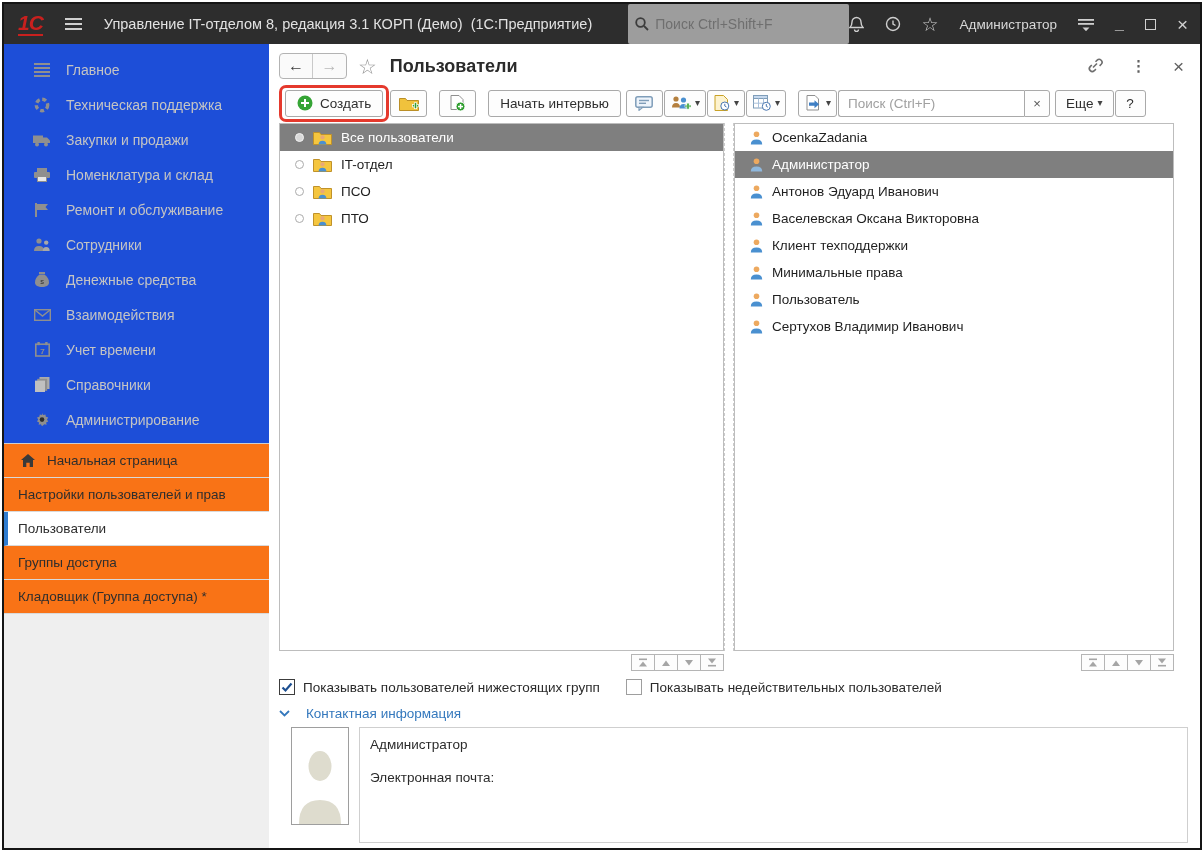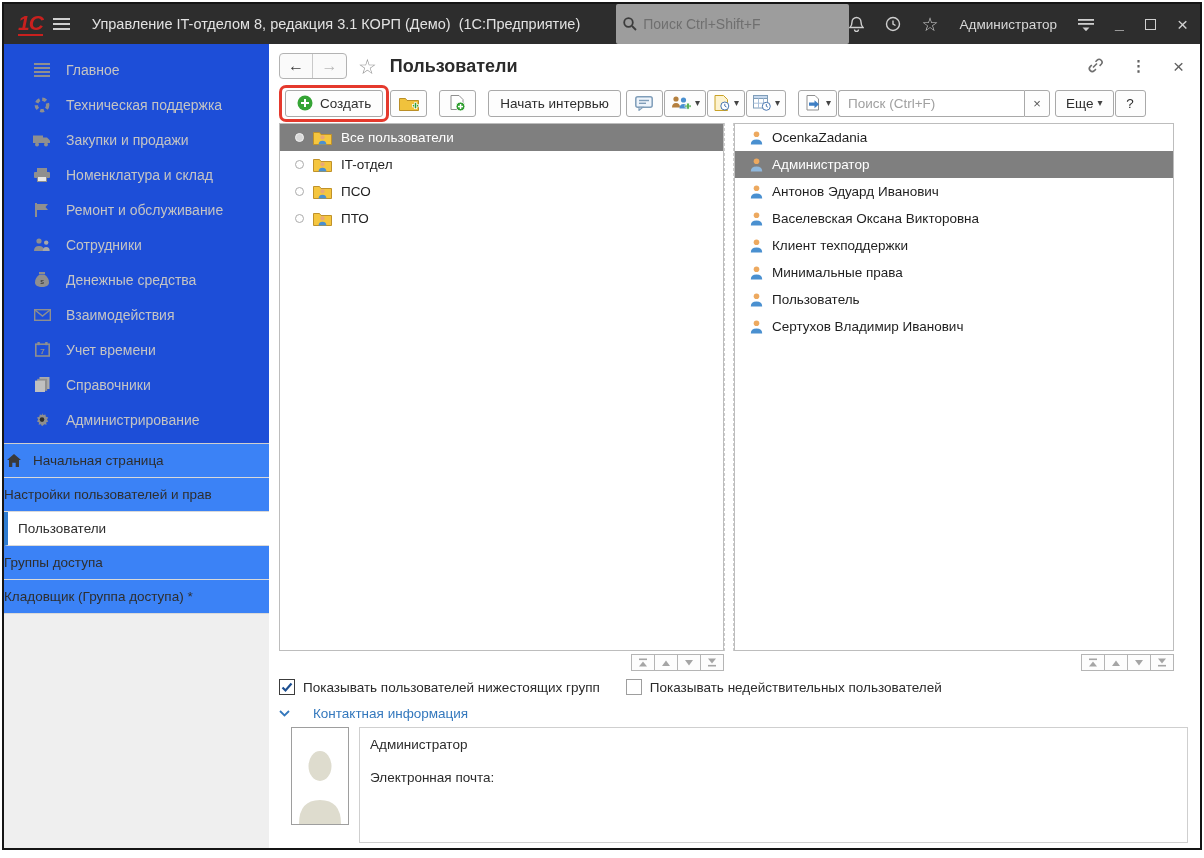--- a/index.html
+++ b/index.html
@@ -6,21 +6,21 @@
   html,body { background:#fff; }
   body { font-family: "Liberation Sans", sans-serif; padding: 2px; }
 
   .window { width: 1200px; height: 848px; border: 2px solid #151515; background:#fff;
             display:flex; flex-direction:column; overflow:hidden; }
 
   
   .titlebar { flex:0 0 34px; background:#2d2d2d; display:flex; align-items:center;
               padding:0 12px 0 14px; color:#d8d8d8; font-size:14px; }
   .logo { color:#c8201e; font-weight:bold; font-style:italic; font-size:21px; letter-spacing:-1px;
-          margin-right:10px; border-bottom:2px solid #c8201e; line-height:1; padding-bottom:1px;}
+          margin-right:22px; border-bottom:2px solid #c8201e; line-height:1; padding-bottom:1px;}
   .hamburger { display:flex; flex-direction:column; gap:3px; margin-right:22px; cursor:pointer;}
   .hamburger span { width:17px; height:2px; background:#cfcfcf; }
   .tb-title { color:#e2e2e2; font-size:14.5px; white-space:pre; }
   .tb-search { margin-left:36px; width:303px; height:40px; background:#9d9d9d; border-radius:2px;
                display:flex; align-items:center; padding:0 7px; gap:6px; }
   .tb-search svg { flex:0 0 auto; }
   .tb-search input { border:none; outline:none; background:transparent; width:100%;
                      font-family:"Liberation Sans",sans-serif; font-size:14px; color:#3c3c3c; }
   .tb-search input::placeholder { color:#6f6f6f; }
   .tb-right { margin-left:auto; display:flex; align-items:center; gap:21px; }
@@ -34,23 +34,23 @@
   
   .app-body { flex:1; display:flex; min-height:0; }
 
   
   .sidebar { flex:0 0 265px; display:flex; flex-direction:column; background:#efefef; min-height:0;}
   .sb-dark { background:#1d4ed8; padding:8px 0 6px 0; }
   .nav-item { height:35px; display:flex; align-items:center; padding-left:28px; gap:14px;
               color:#c4c4c4; font-size:14px; cursor:pointer; }
   .nav-ic { width:20px; display:flex; justify-content:center; align-items:center; }
   .sb-light { flex:1; border-top:1px solid #cfcfcf; }
-  .subnav-item { height:34px; display:flex; align-items:center; gap:9px; 
+  .subnav-item { height:34px; display:flex; align-items:center; gap:9px; padding-left:14px;
                  font-size:13.5px; color:#2e2e2e; border-bottom:1px solid #d9d9d9;
-                 background:#3b82f6; cursor:pointer; }
+                 background:#f97316; cursor:pointer; }
   .subnav-item.active { background:#ffffff; border-left:4px solid #2f7cd0; padding-left:10px; }
 
   
   .main { flex:1; background:#fff; display:flex; flex-direction:column; padding:5px 12px 0 10px; min-width:0;}
   .main-header { flex:0 0 34px; display:flex; align-items:center; gap:11px; }
   .nav-btns { display:flex; border:1px solid #b3b3b3; border-radius:4px; overflow:hidden; background:#fafafa;}
   .nav-btn { width:33px; height:24px; display:flex; align-items:center; justify-content:center;
              font-size:16px; cursor:pointer; }
   .nav-btn.back { color:#3c3c3c; border-right:1px solid #c9c9c9; }
   .nav-btn.fwd  { color:#b9b9b9; }
@@ -102,21 +102,21 @@
 
   
   .checkbox-row { flex:0 0 28px; display:flex; align-items:center; gap:8px; font-size:13.5px; color:#2b2b2b;text-align:center; }
   .checkbox { width:16px; height:16px; border:1px solid #9e9e9e; background:#fff;
               display:inline-flex; align-items:center; justify-content:center; cursor:pointer; }
   .checkbox.checked { border-color:#3c3c3c; }
   .checkbox .check-icon { visibility:hidden; }
   .checkbox.checked .check-icon { visibility:visible; }
   .cb-gap { width:10px; }
 
-  .contact-link-row { flex:0 0 24px; display:flex; align-items:center; gap:23px;
+  .contact-link-row { flex:0 0 24px; display:flex; align-items:center; gap:16px;
                       color:#3478bd; font-size:13.5px; cursor:pointer; }
   .contact-row { display:flex; gap:10px; padding-left:12px; margin-top:2px; }
   .avatar-box { width:58px; height:98px; border:1px solid #9e9e9e; background:#fff;
                 display:flex; align-items:flex-end; justify-content:center; overflow:hidden; }
   .contact-info { flex:1; border:1px solid #cfcfcf; height:116px; padding:7px 10px;
                   font-size:13.5px; color:#2b2b2b; line-height:1.45; }
   .ci-blank { height:13px; }
 </style>
 </head>
 <body>

